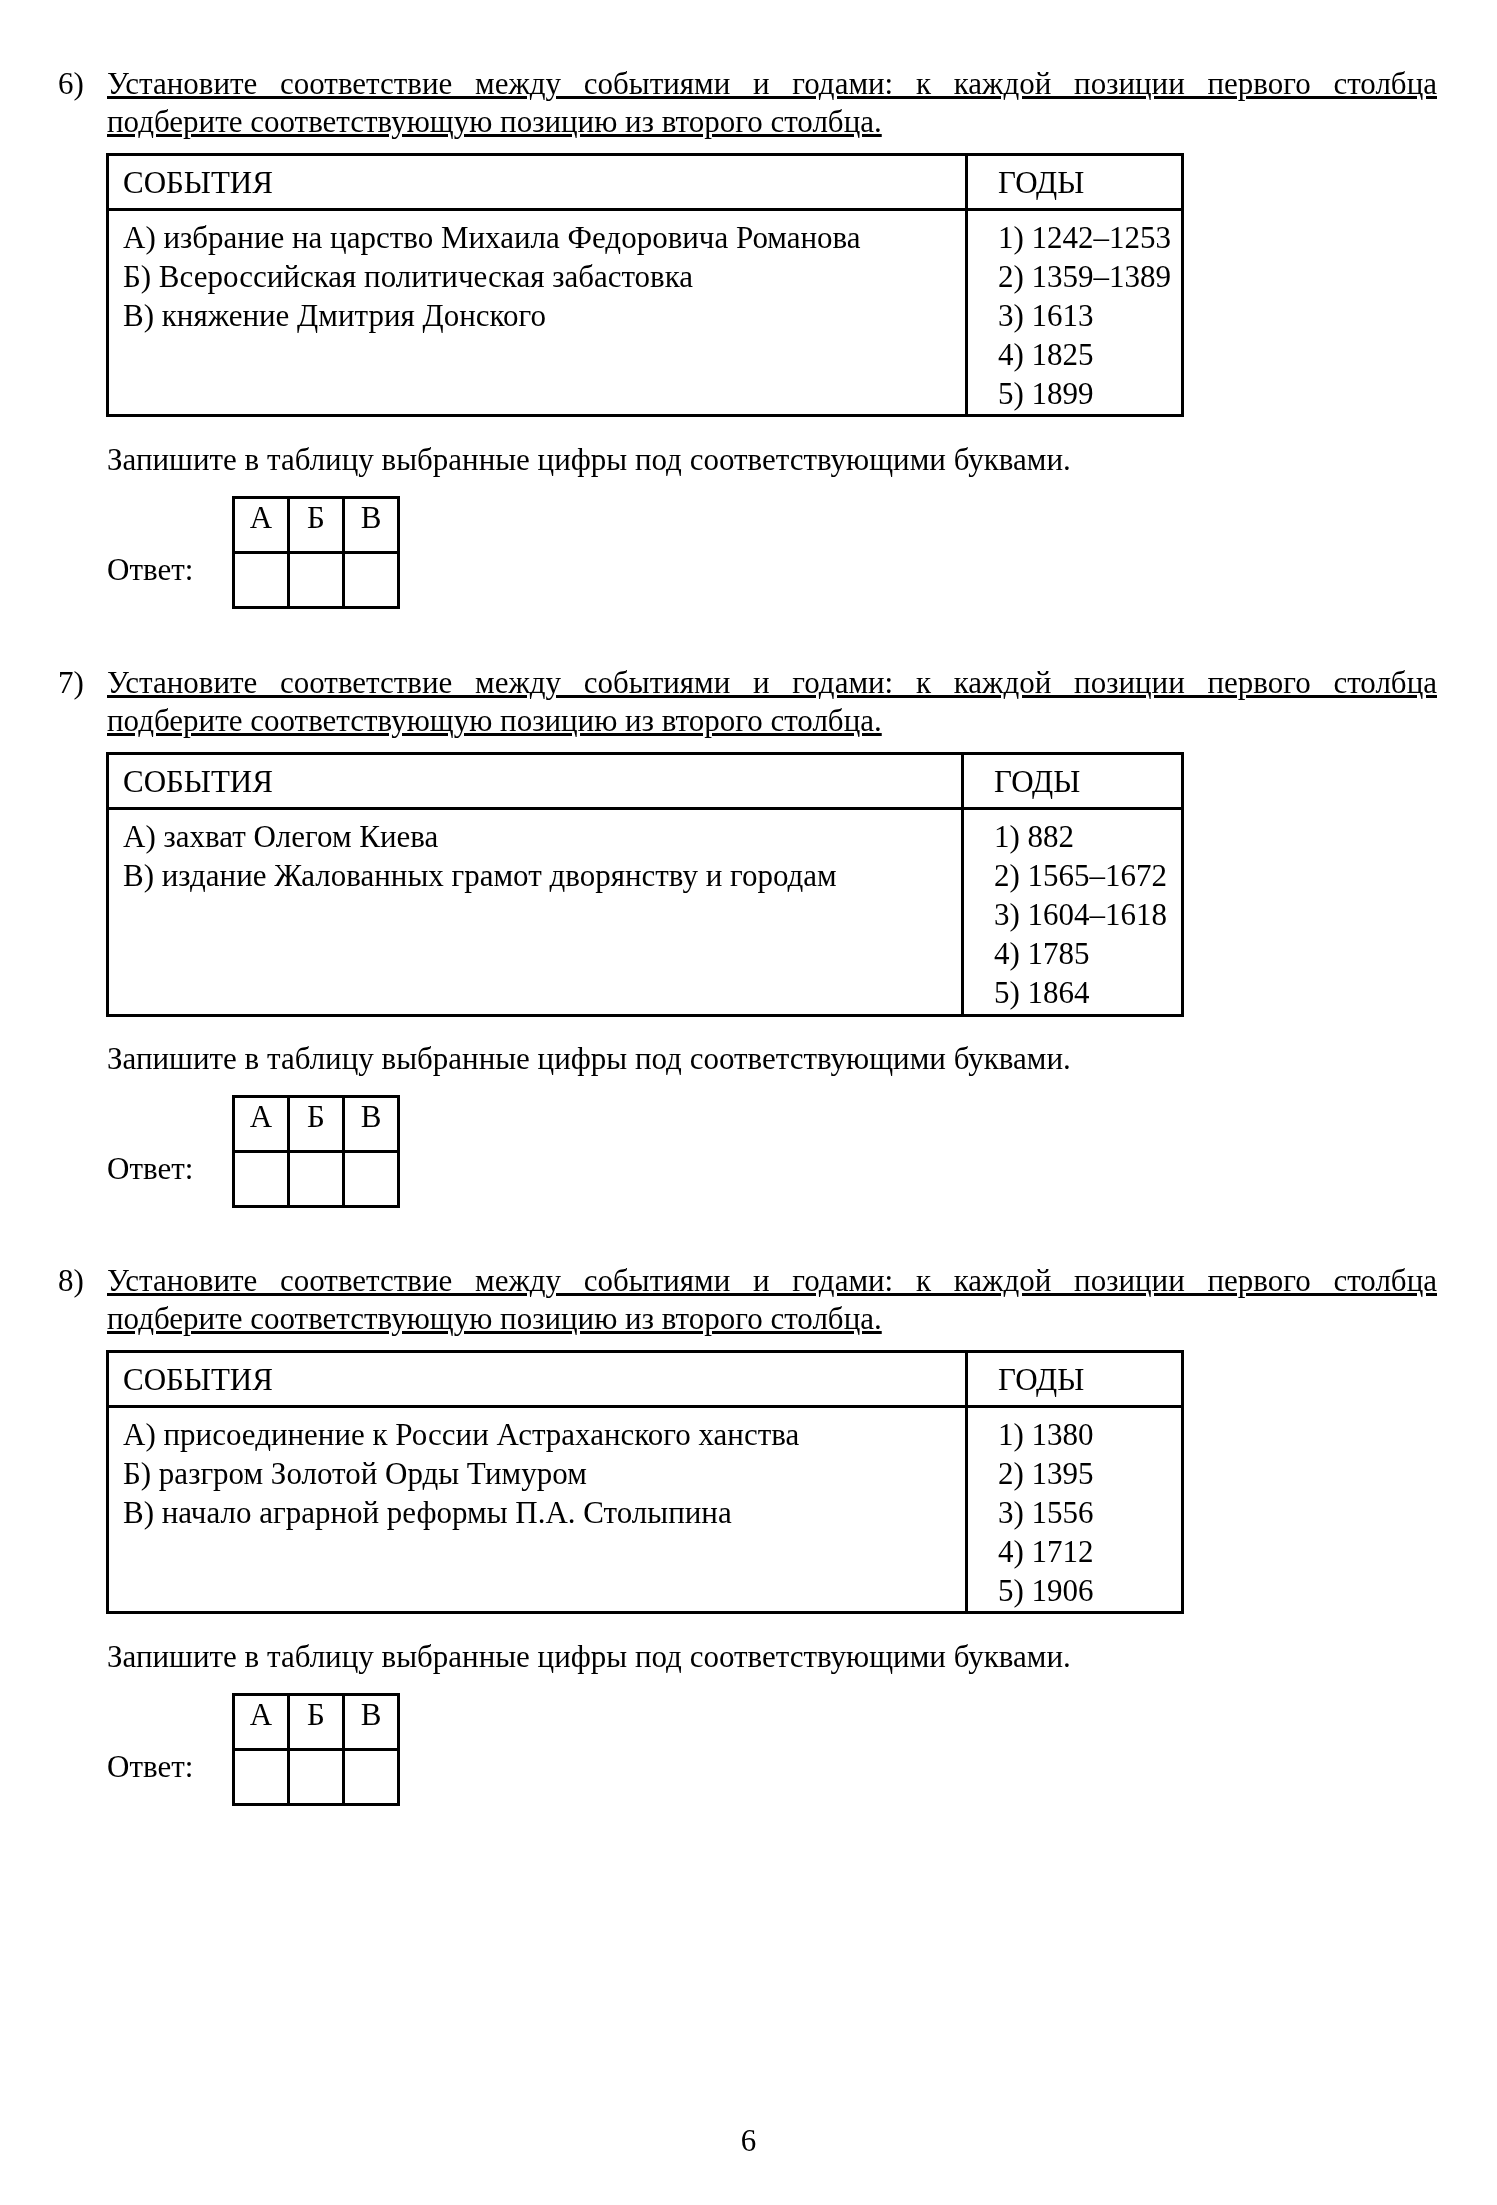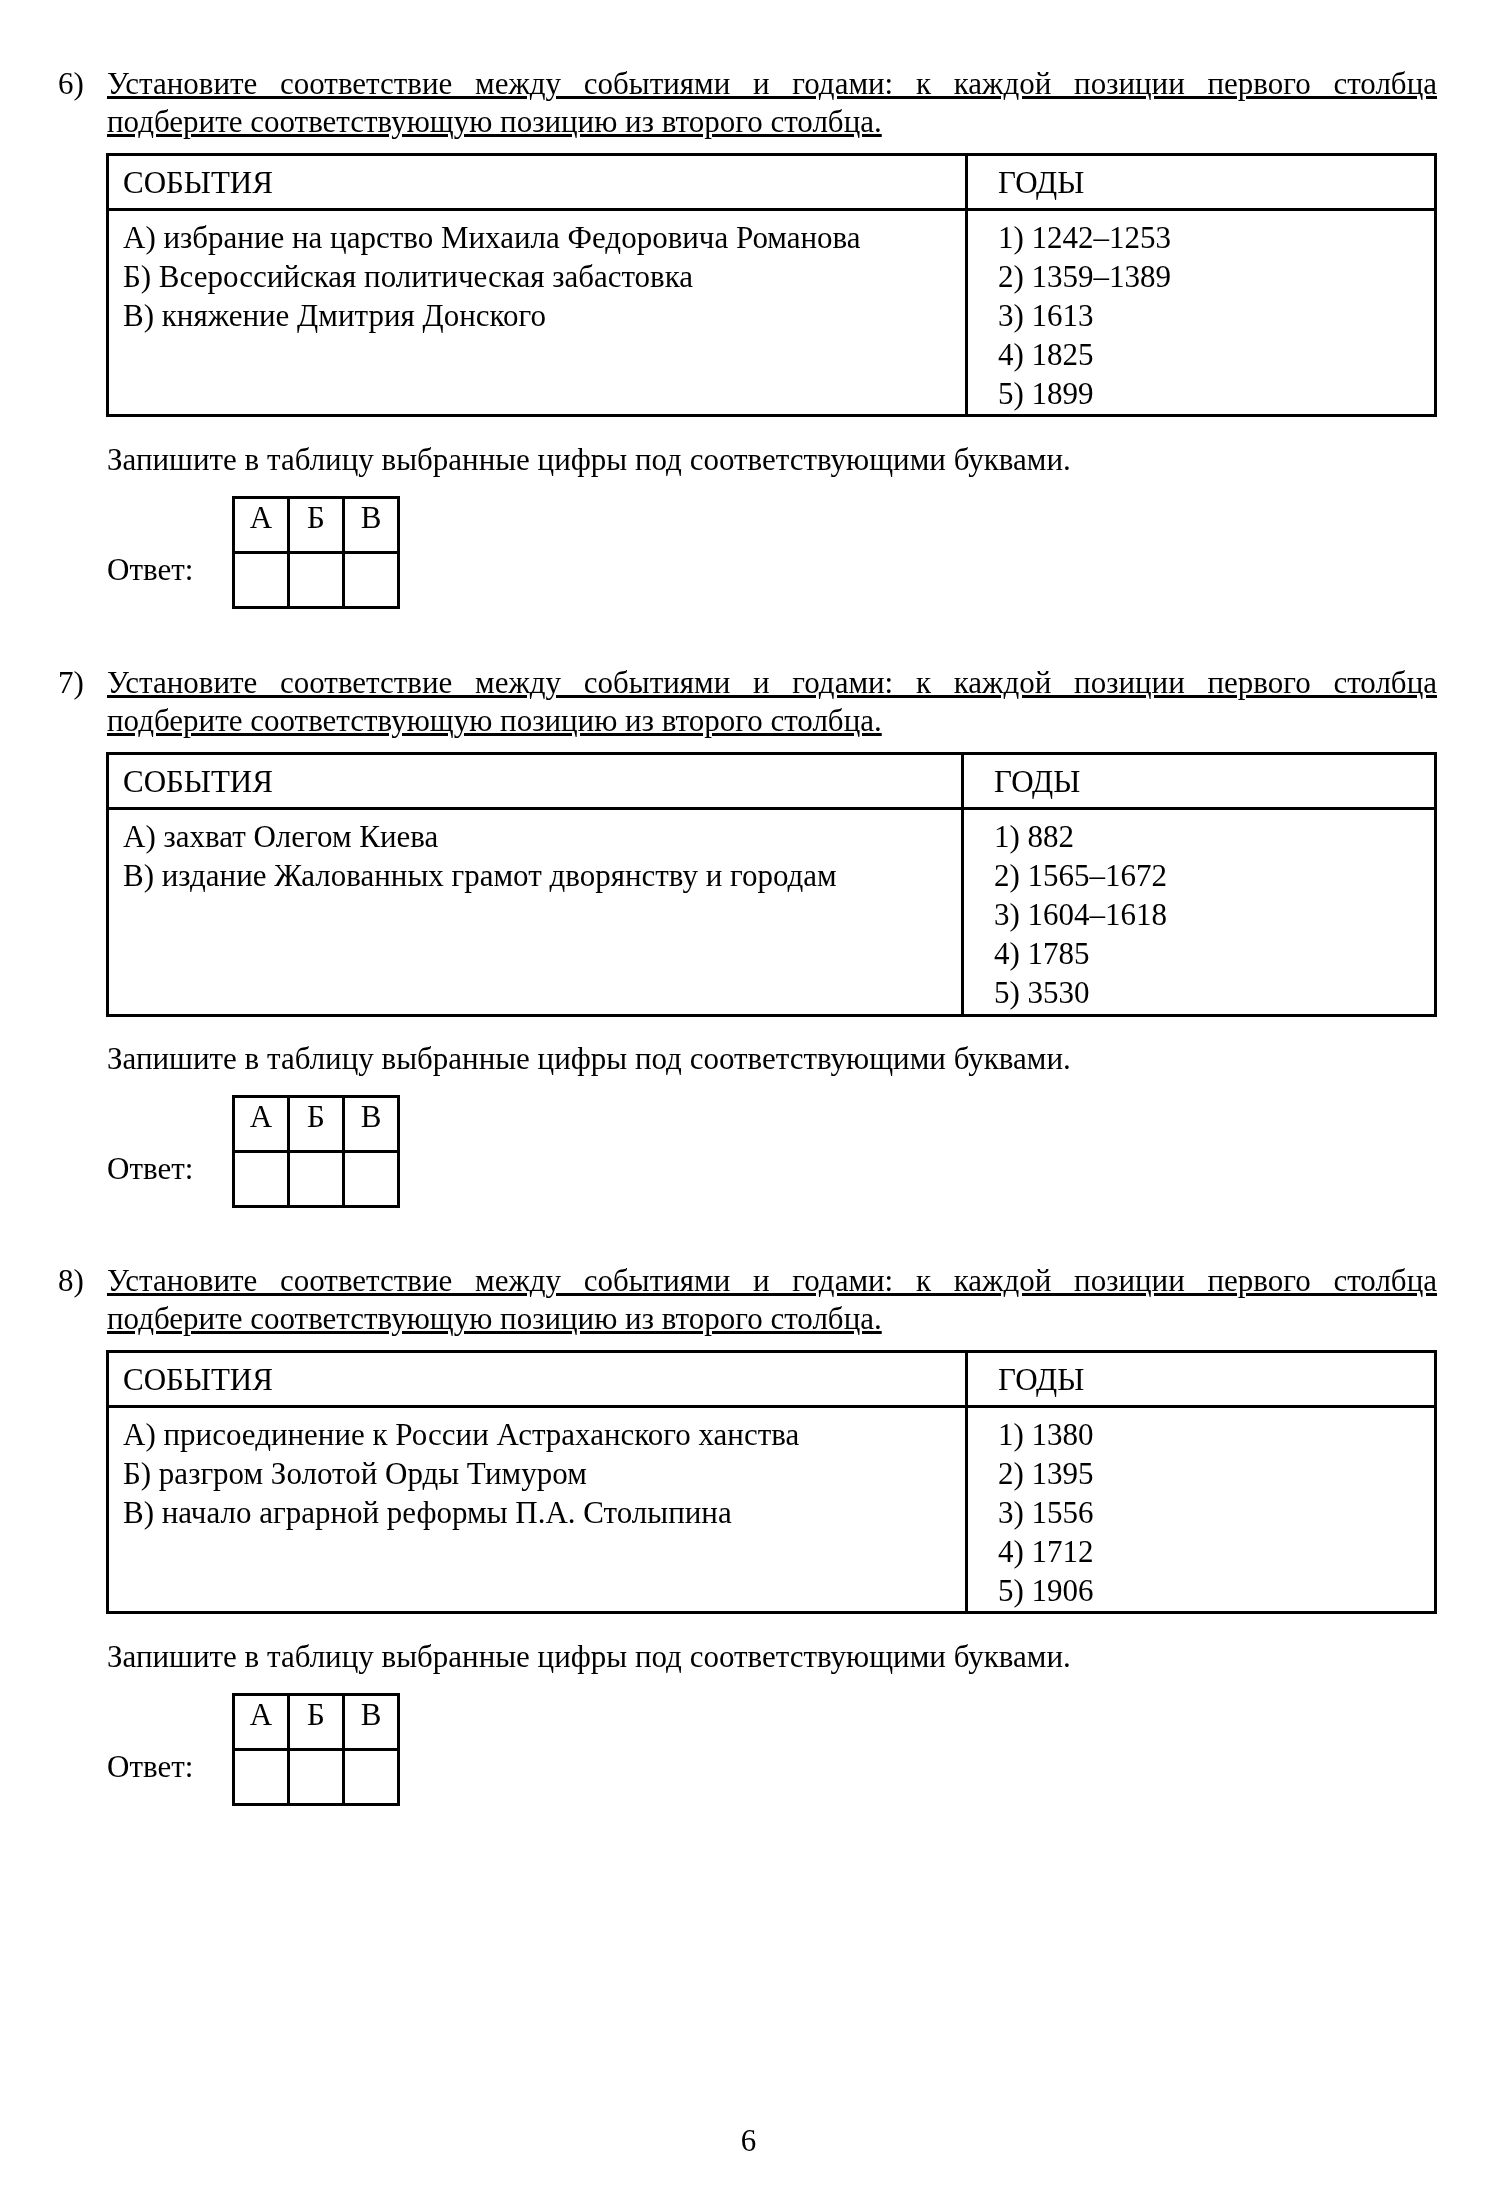--- a/index.html
+++ b/index.html
@@ -14,21 +14,21 @@
     font-size: 31px; line-height: 38px;
   }
   .task-num { position: absolute; left: 0; top: 0; }
   .task-text {
     margin-left: 49px; text-align: justify; text-align-last: left; text-decoration: underline;
   }
   .task-text .l1 { display: block; text-align: justify; text-align-last: justify; }
   .task-text .l2 { display: block; }
 
   .match-table {
-    position: absolute; left: 106px; top: 0; width: 1331px; height: 264px;
+    position: absolute; left: 106px; top: 0; width: 1078px; height: 264px;
     border: 3px solid #000; box-sizing: border-box;
     font-size: 31px;
   }
   .match-table .col-div {
     position: absolute; top: 0; bottom: 0; width: 0; border-left: 3px solid #000;
   }
   .match-table .hdr-line {
     position: absolute; left: 0; right: 0; top: 52px; height: 0; border-top: 3px solid #000;
   }
   .match-table .hdr-events { position: absolute; left: 14px; top: 8px; line-height: 38px; }
@@ -122,21 +122,21 @@
     <div class="hdr-years" style="left:885px;">ГОДЫ</div>
     <div class="events">
       <div class="row">А) захват Олегом Киева</div>
       <div class="row">В) издание Жалованных грамот дворянству и городам</div>
     </div>
     <div class="years" style="left:885px;">
       <div class="row">1) 882</div>
       <div class="row">2) 1565–1672</div>
       <div class="row">3) 1604–1618</div>
       <div class="row">4) 1785</div>
-      <div class="row">5) 3530</div>
+      <div class="row">5) 1864</div>
     </div>
   </div>
   <div class="instruction">Запишите в таблицу выбранные цифры под соответствующими буквами.</div>
   <div class="answer-label">Ответ:</div>
   <table class="answer-grid">
     <tbody>
         <tr>
       <td>А</td>
       <td>Б</td>
       <td>В</td>

